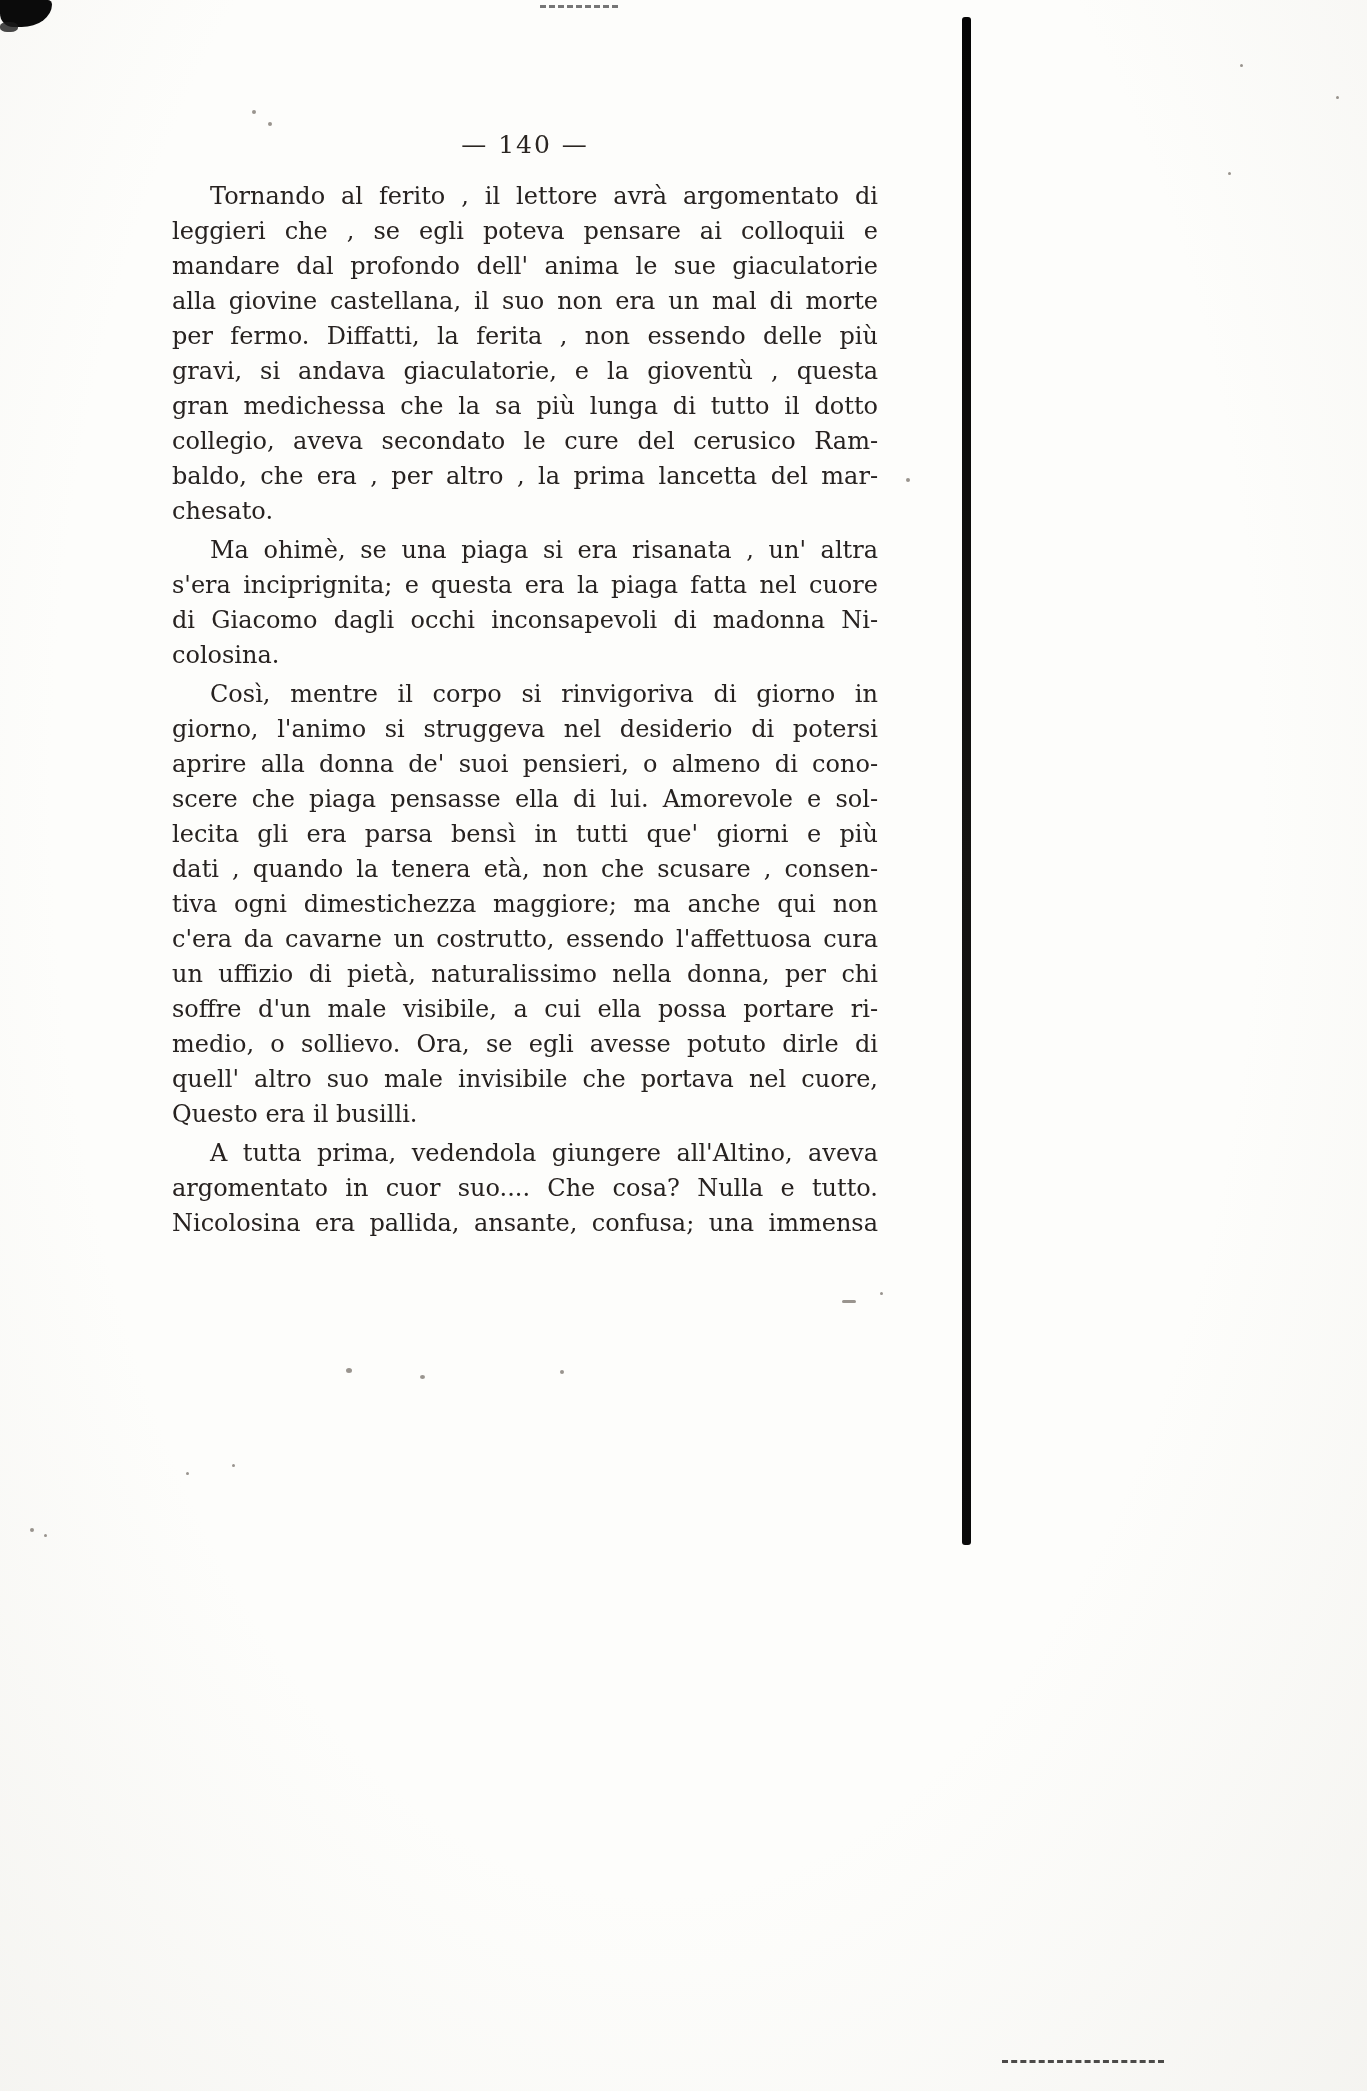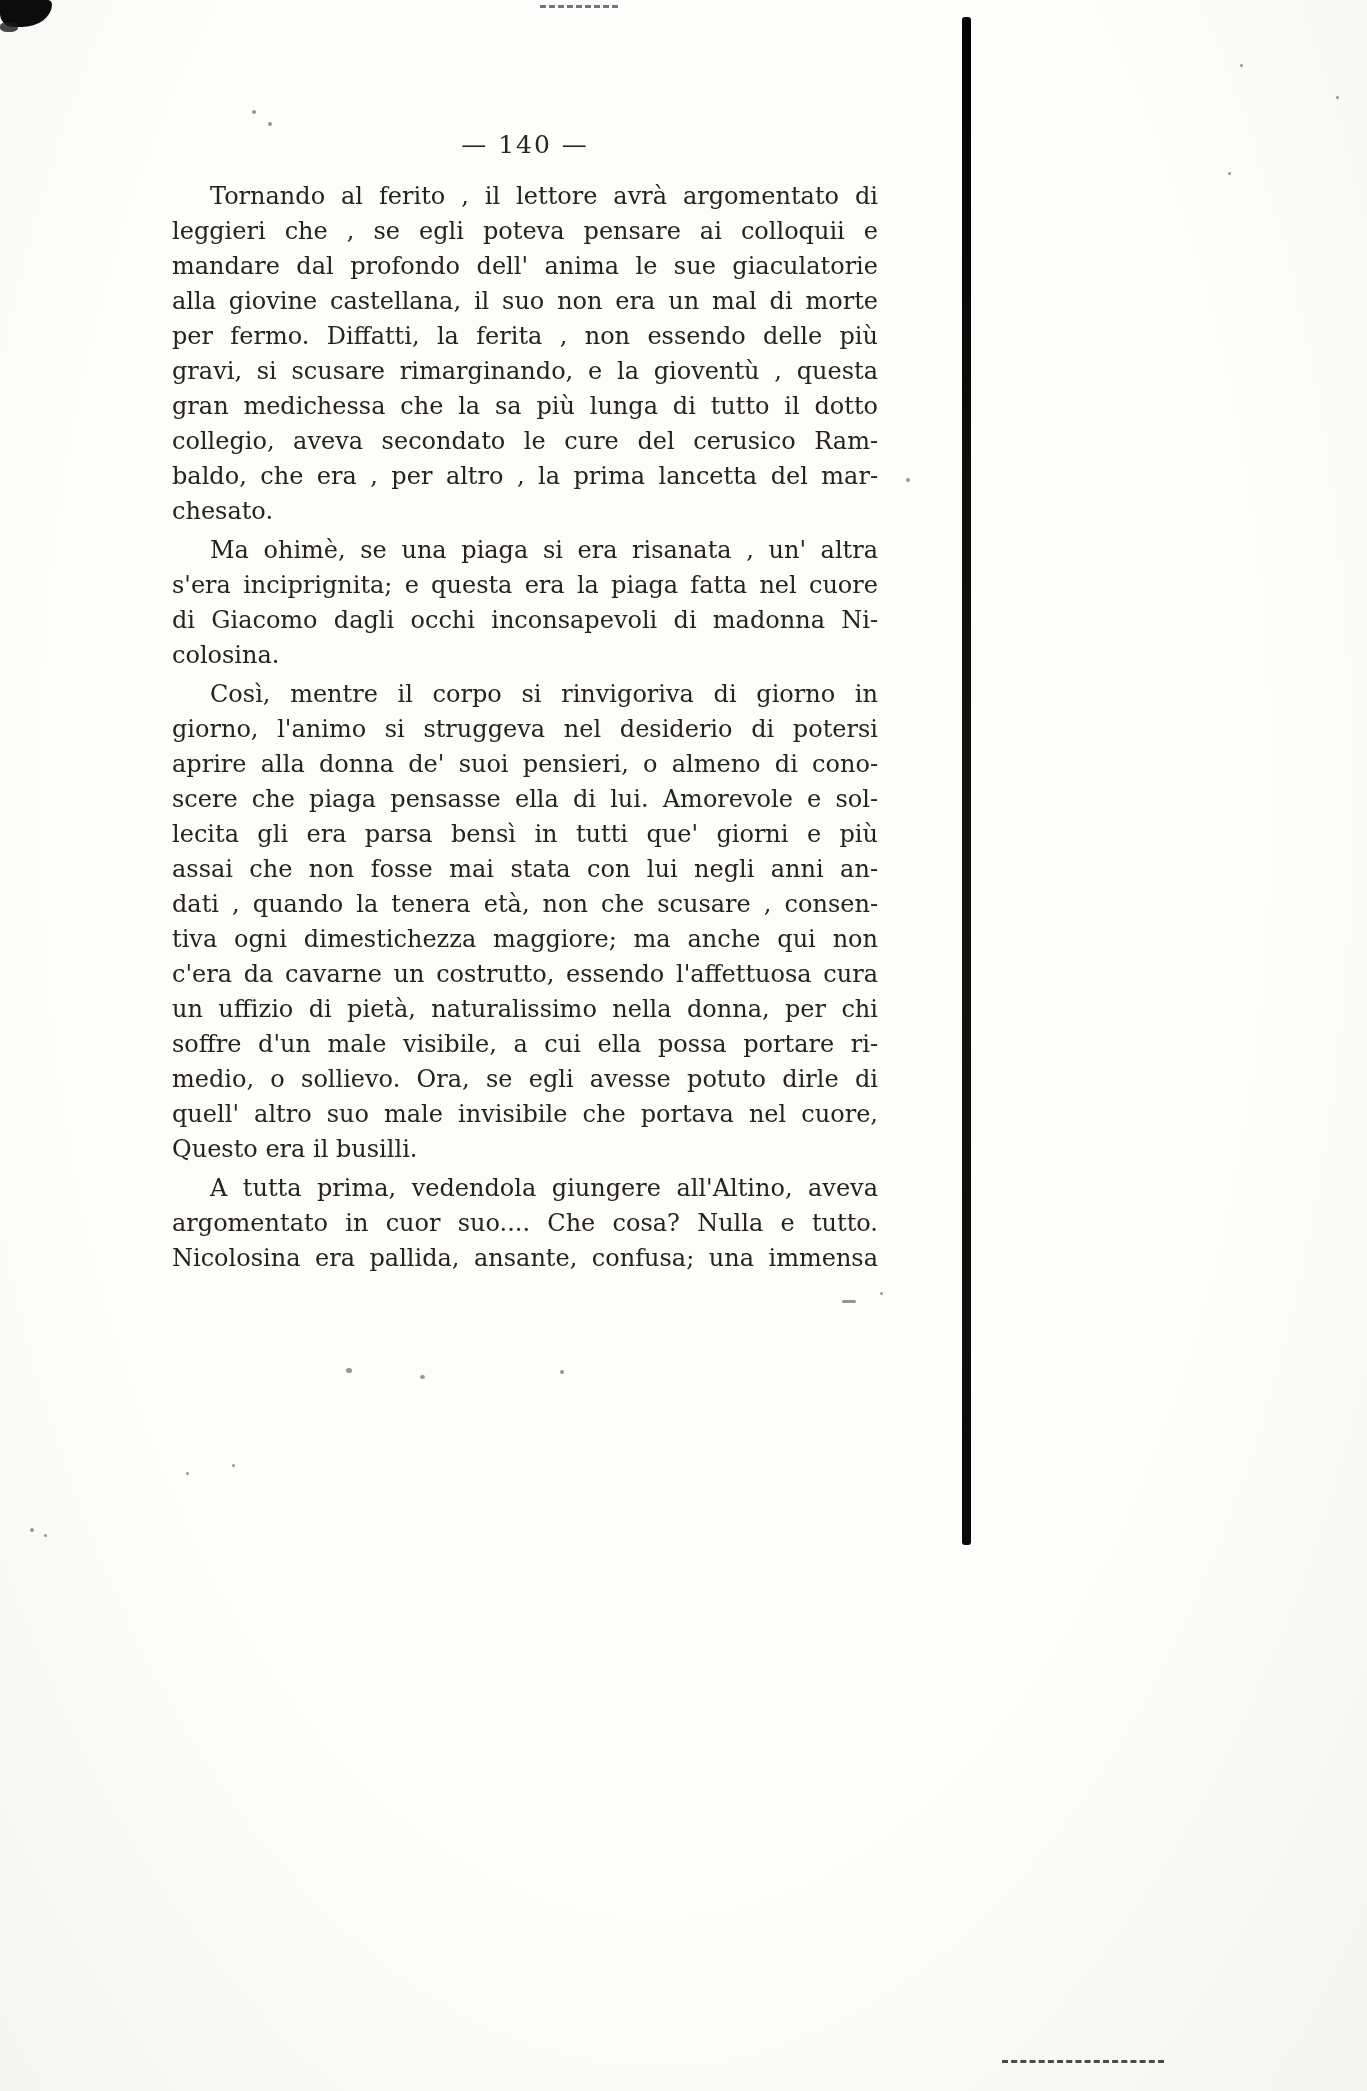--- a/index.html
+++ b/index.html
@@ -136,39 +136,38 @@
 
   <div class="page-number">— 140 —</div>
 
   <div class="page-text">
       <div class="paragraph">
         <div class="line first">Tornando al ferito , il lettore avrà argomentato di</div>
         <div class="line">leggieri che , se egli poteva pensare ai colloquii e</div>
         <div class="line">mandare dal profondo dell' anima le sue giaculatorie</div>
         <div class="line">alla giovine castellana, il suo non era un mal di morte</div>
         <div class="line">per fermo. Diffatti, la ferita , non essendo delle più</div>
-        <div class="line">gravi, si scusare rimarginando, e la gioventù , questa</div>
+        <div class="line">gravi, si andava giaculatorie, e la gioventù , questa</div>
         <div class="line">gran medichessa che la sa più lunga di tutto il dotto</div>
         <div class="line">collegio, aveva secondato le cure del cerusico Ram-</div>
         <div class="line">baldo, che era , per altro , la prima lancetta del mar-</div>
         <div class="line last-left">chesato.</div>
       </div>
       <div class="paragraph">
         <div class="line first">Ma ohimè, se una piaga si era risanata , un' altra</div>
         <div class="line">s'era inciprignita; e questa era la piaga fatta nel cuore</div>
         <div class="line">di Giacomo dagli occhi inconsapevoli di madonna Ni-</div>
         <div class="line last-left">colosina.</div>
       </div>
       <div class="paragraph">
         <div class="line first">Così, mentre il corpo si rinvigoriva di giorno in</div>
         <div class="line">giorno, l'animo si struggeva nel desiderio di potersi</div>
         <div class="line">aprire alla donna de' suoi pensieri, o almeno di cono-</div>
         <div class="line">scere che piaga pensasse ella di lui. Amorevole e sol-</div>
         <div class="line">lecita gli era parsa bensì in tutti que' giorni e più</div>
-        <div class="line">assai che non fosse mai stata con lui negli anni an-</div>
         <div class="line">dati , quando la tenera età, non che scusare , consen-</div>
         <div class="line">tiva ogni dimestichezza maggiore; ma anche qui non</div>
         <div class="line">c'era da cavarne un costrutto, essendo l'affettuosa cura</div>
         <div class="line">un uffizio di pietà, naturalissimo nella donna, per chi</div>
         <div class="line">soffre d'un male visibile, a cui ella possa portare ri-</div>
         <div class="line">medio, o sollievo. Ora, se egli avesse potuto dirle di</div>
         <div class="line">quell' altro suo male invisibile che portava nel cuore,</div>
         <div class="line last-left">Questo era il busilli.</div>
       </div>
       <div class="paragraph">

